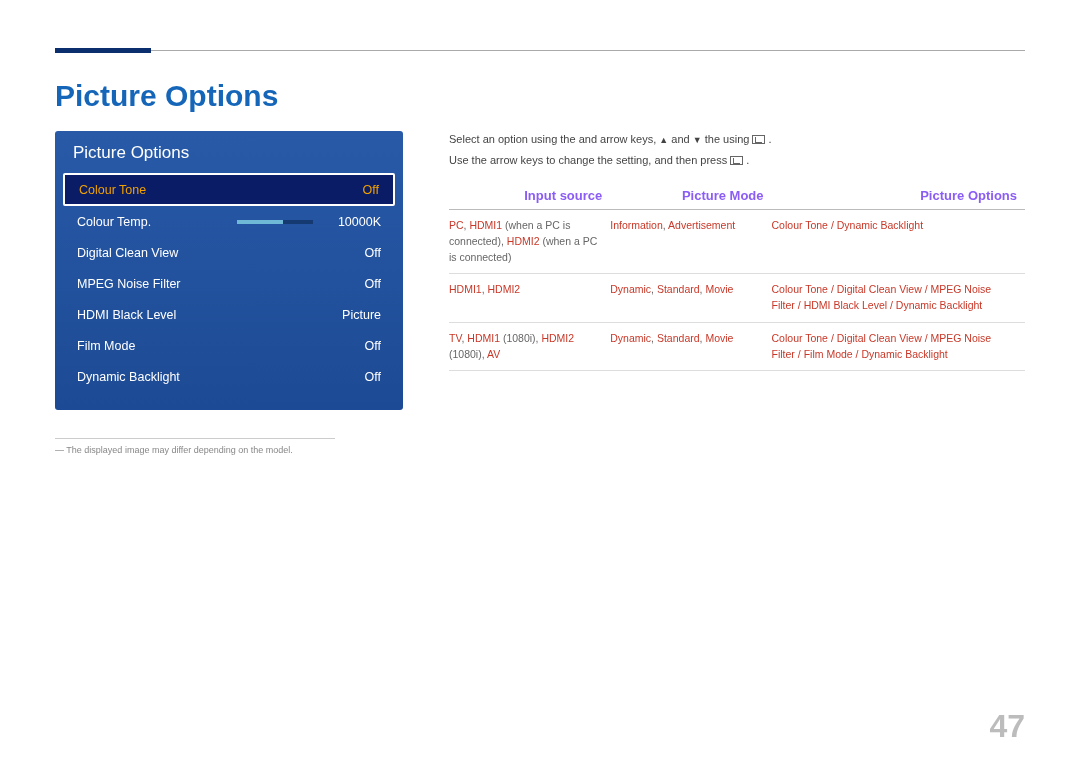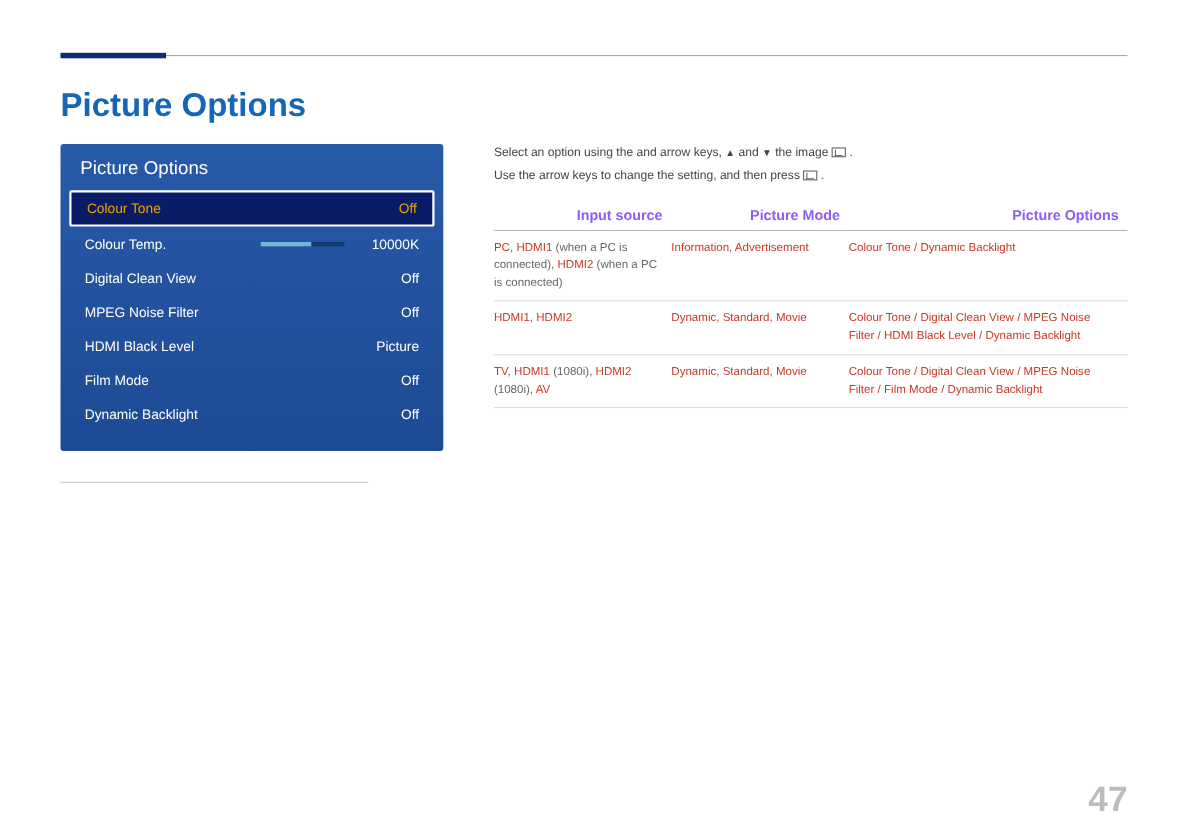--- a/index.html
+++ b/index.html
@@ -230,30 +230,31 @@
               <span class="tv-item-label">Film Mode</span>
               <span class="tv-item-value">Off</span>
             </div>
             <div class="tv-item">
               <span class="tv-item-label">Dynamic Backlight</span>
               <span class="tv-item-value">Off</span>
             </div>
           </div>
       </div>
       <div class="note-rule"></div>
+      <div class="note">― <span>The displayed image may differ depending on the model.</span></div>
     </div>
 
     <div class="right-col">
       <div class="instructions">
         <p>
           <span>Select an option using the and arrow keys, </span>
           <span class="tri">▲</span>
           <span> and </span>
           <span class="tri">▼</span>
-          <span> the image </span>
+          <span> the using </span>
           <span class="small-icon"></span>
           <span>.</span>
         </p>
         <p>
           <span>Use the arrow keys to change the setting, and then press </span>
           <span class="small-icon"></span>
           <span>.</span>
         </p>
       </div>
 

